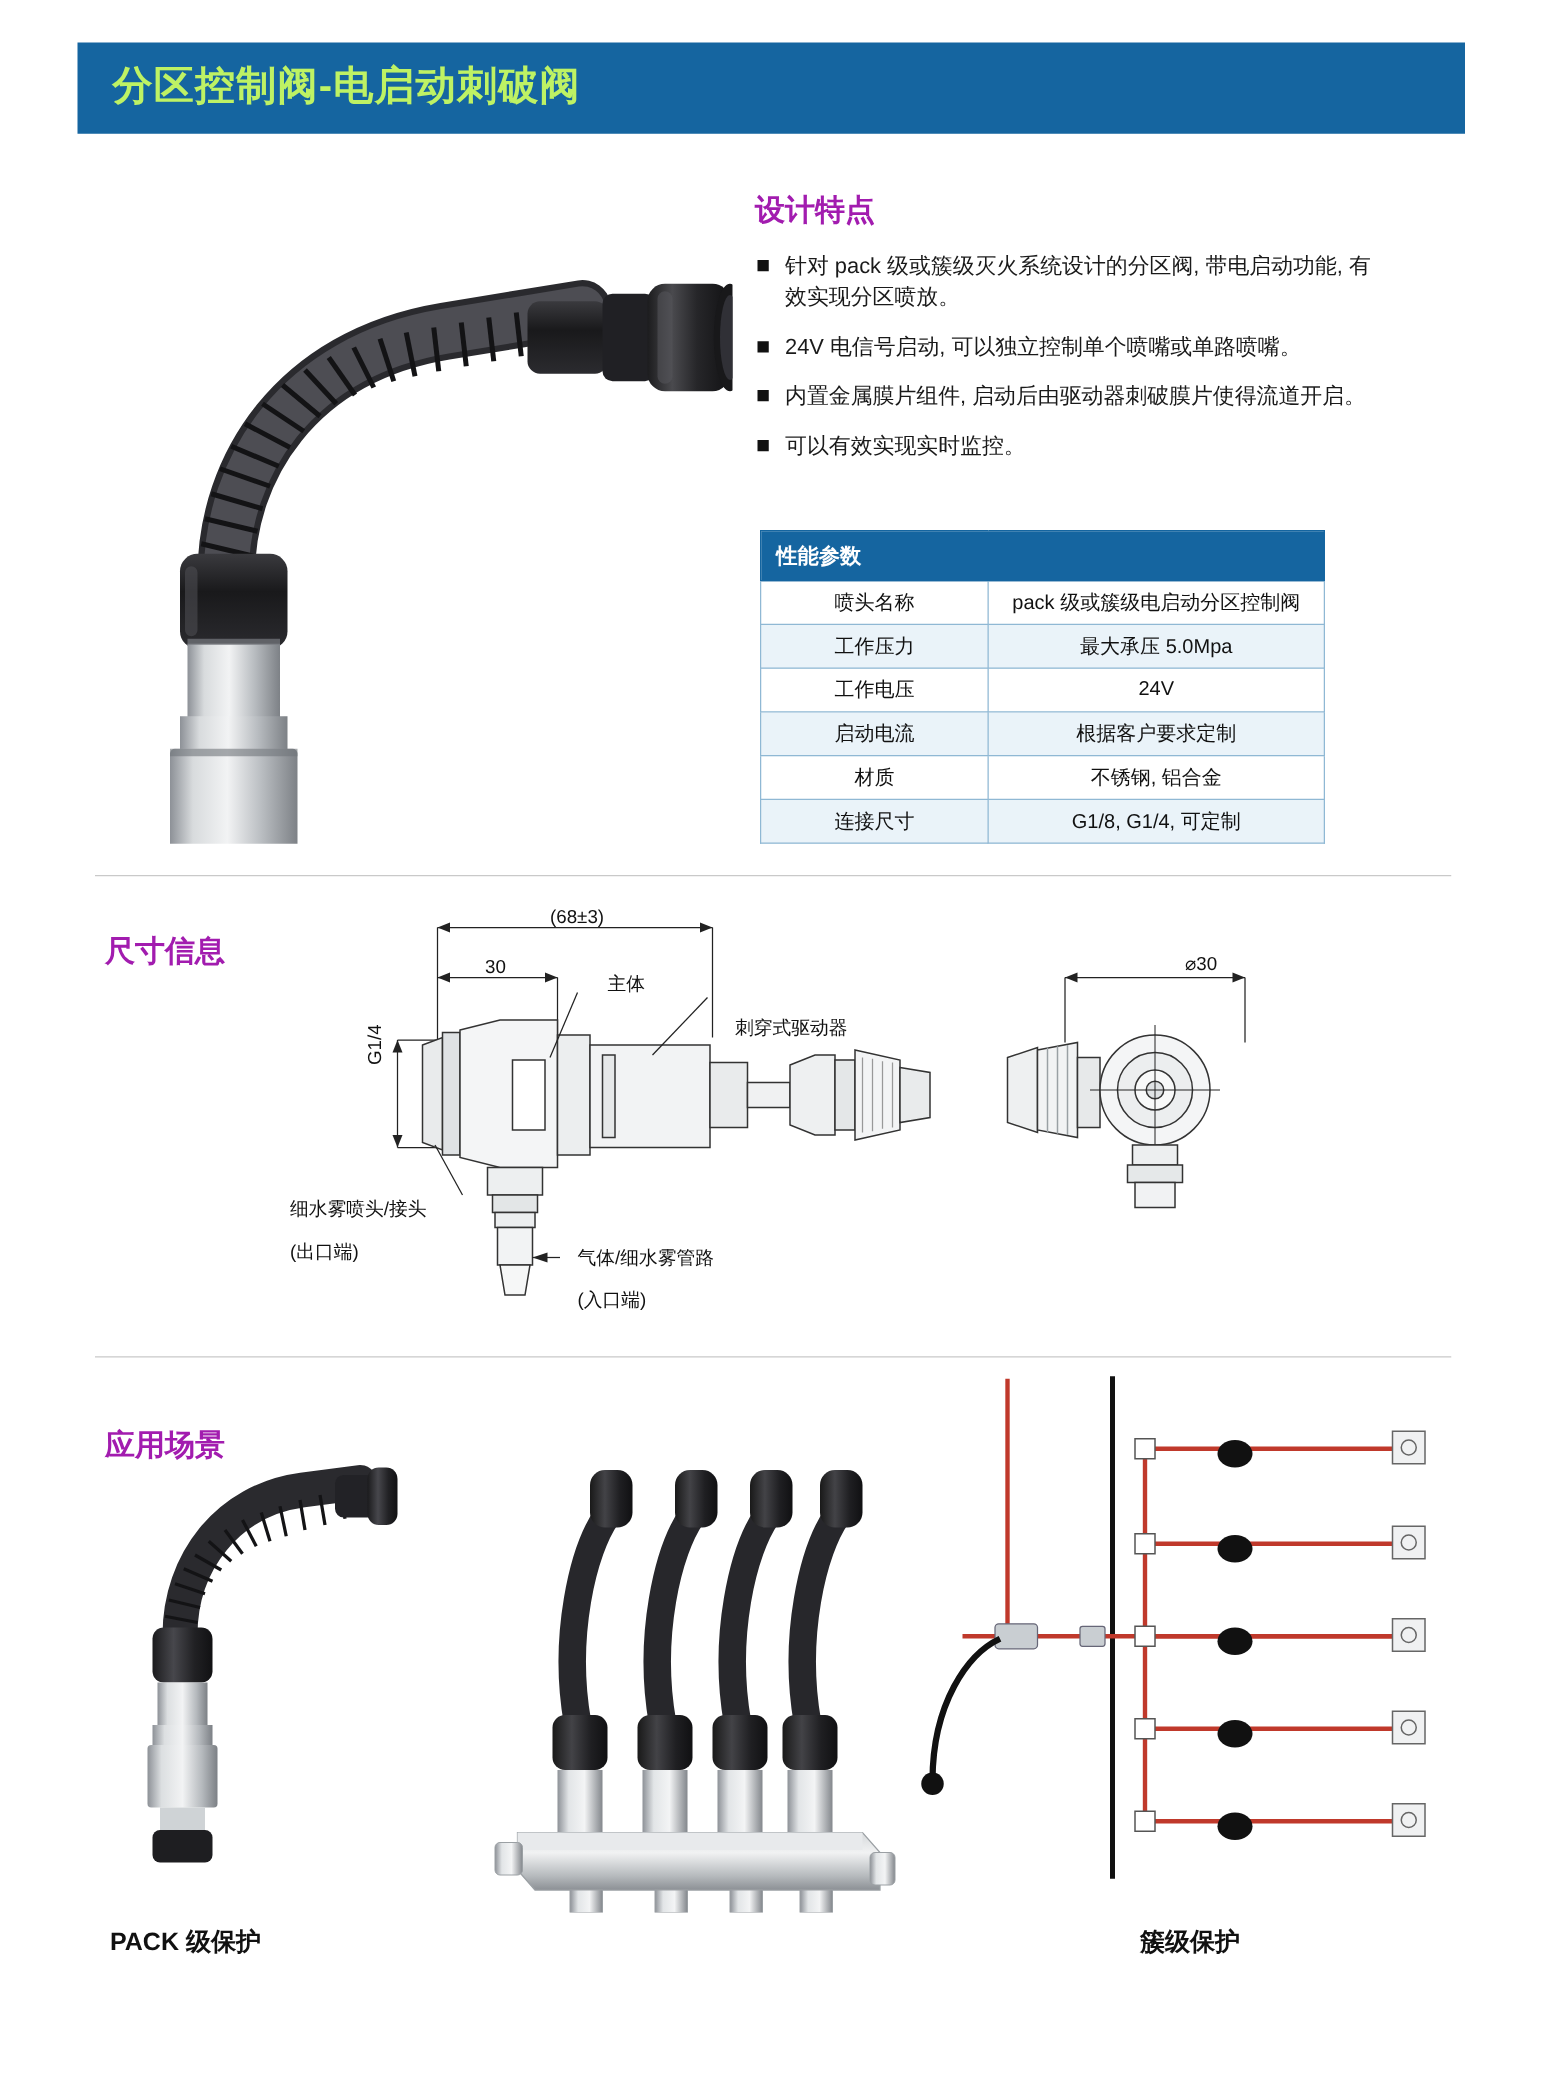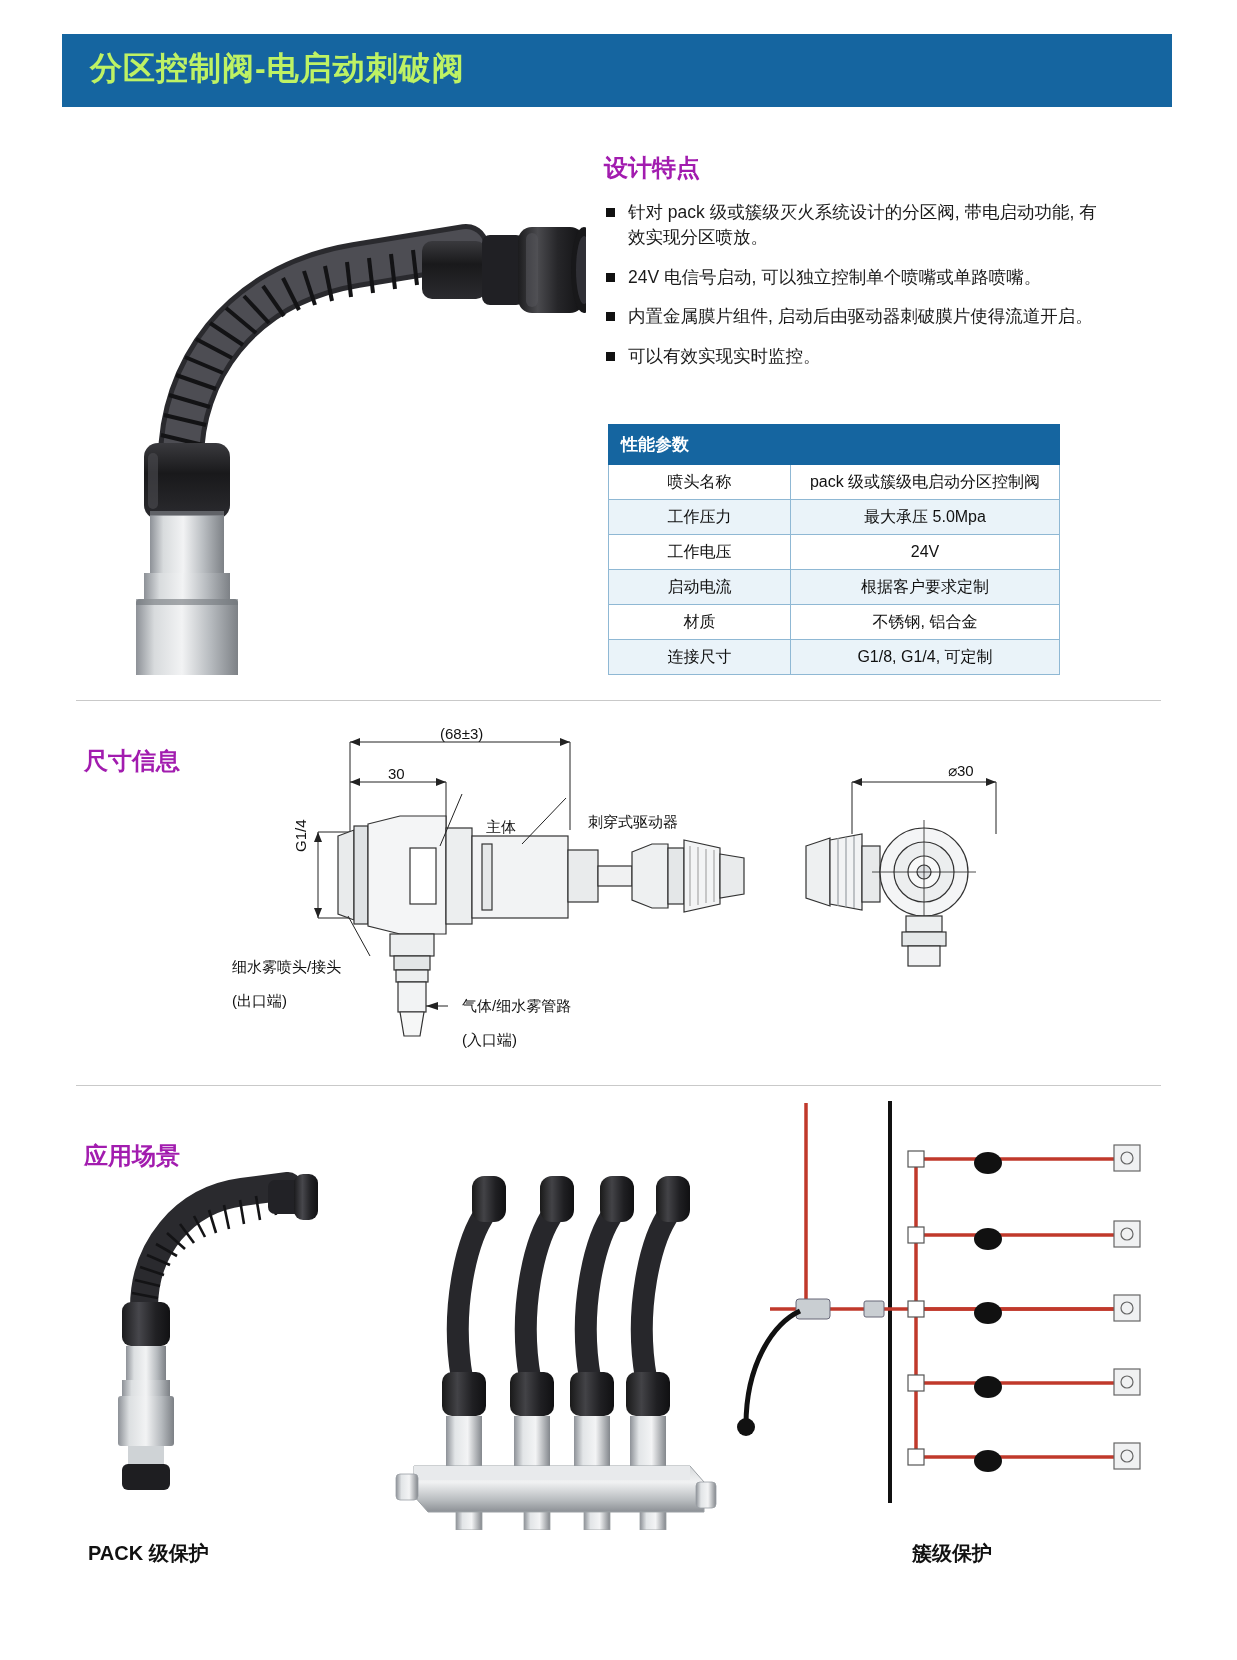--- a/index.html
+++ b/index.html
@@ -277,21 +277,21 @@
         <line x1="120" y1="236" x2="98" y2="196"></line>
         <line x1="198" y1="286" x2="176" y2="286"></line>
         <path d="M176 286 l12 -4 l0 8 z" fill="#222" stroke="none"></path>
       </g>
     </svg>
   </div>
 
   <div class="lbl" style="left:440px;top:725px;">(68±3)</div>
   <div class="lbl" style="left:388px;top:765px;">30</div>
   <div class="lbl" style="left:292px;top:852px;transform:rotate(-90deg);transform-origin:left top;">G1/4</div>
-  <div class="lbl" style="left:486px;top:778px;margin-top:40px;">主体</div>
+  <div class="lbl" style="left:486px;top:778px;">主体</div>
   <div class="lbl" style="left:588px;top:778px;margin-top:35px;">刺穿式驱动器</div>
   <div class="lbl" style="left:232px;top:958px;">细水雾喷头/接头</div>
   <div class="lbl" style="left:232px;top:992px;">(出口端)</div>
   <div class="lbl" style="left:462px;top:997px;">气体/细水雾管路</div>
   <div class="lbl" style="left:462px;top:1031px;">(入口端)</div>
 
   <div class="art" style="left:790px;top:760px;width:260px;height:220px;">
     <svg width="260" height="220" viewBox="0 0 260 220">
       <g stroke="#222" stroke-width="1" fill="none">
         <line x1="62" y1="22" x2="206" y2="22"></line>

